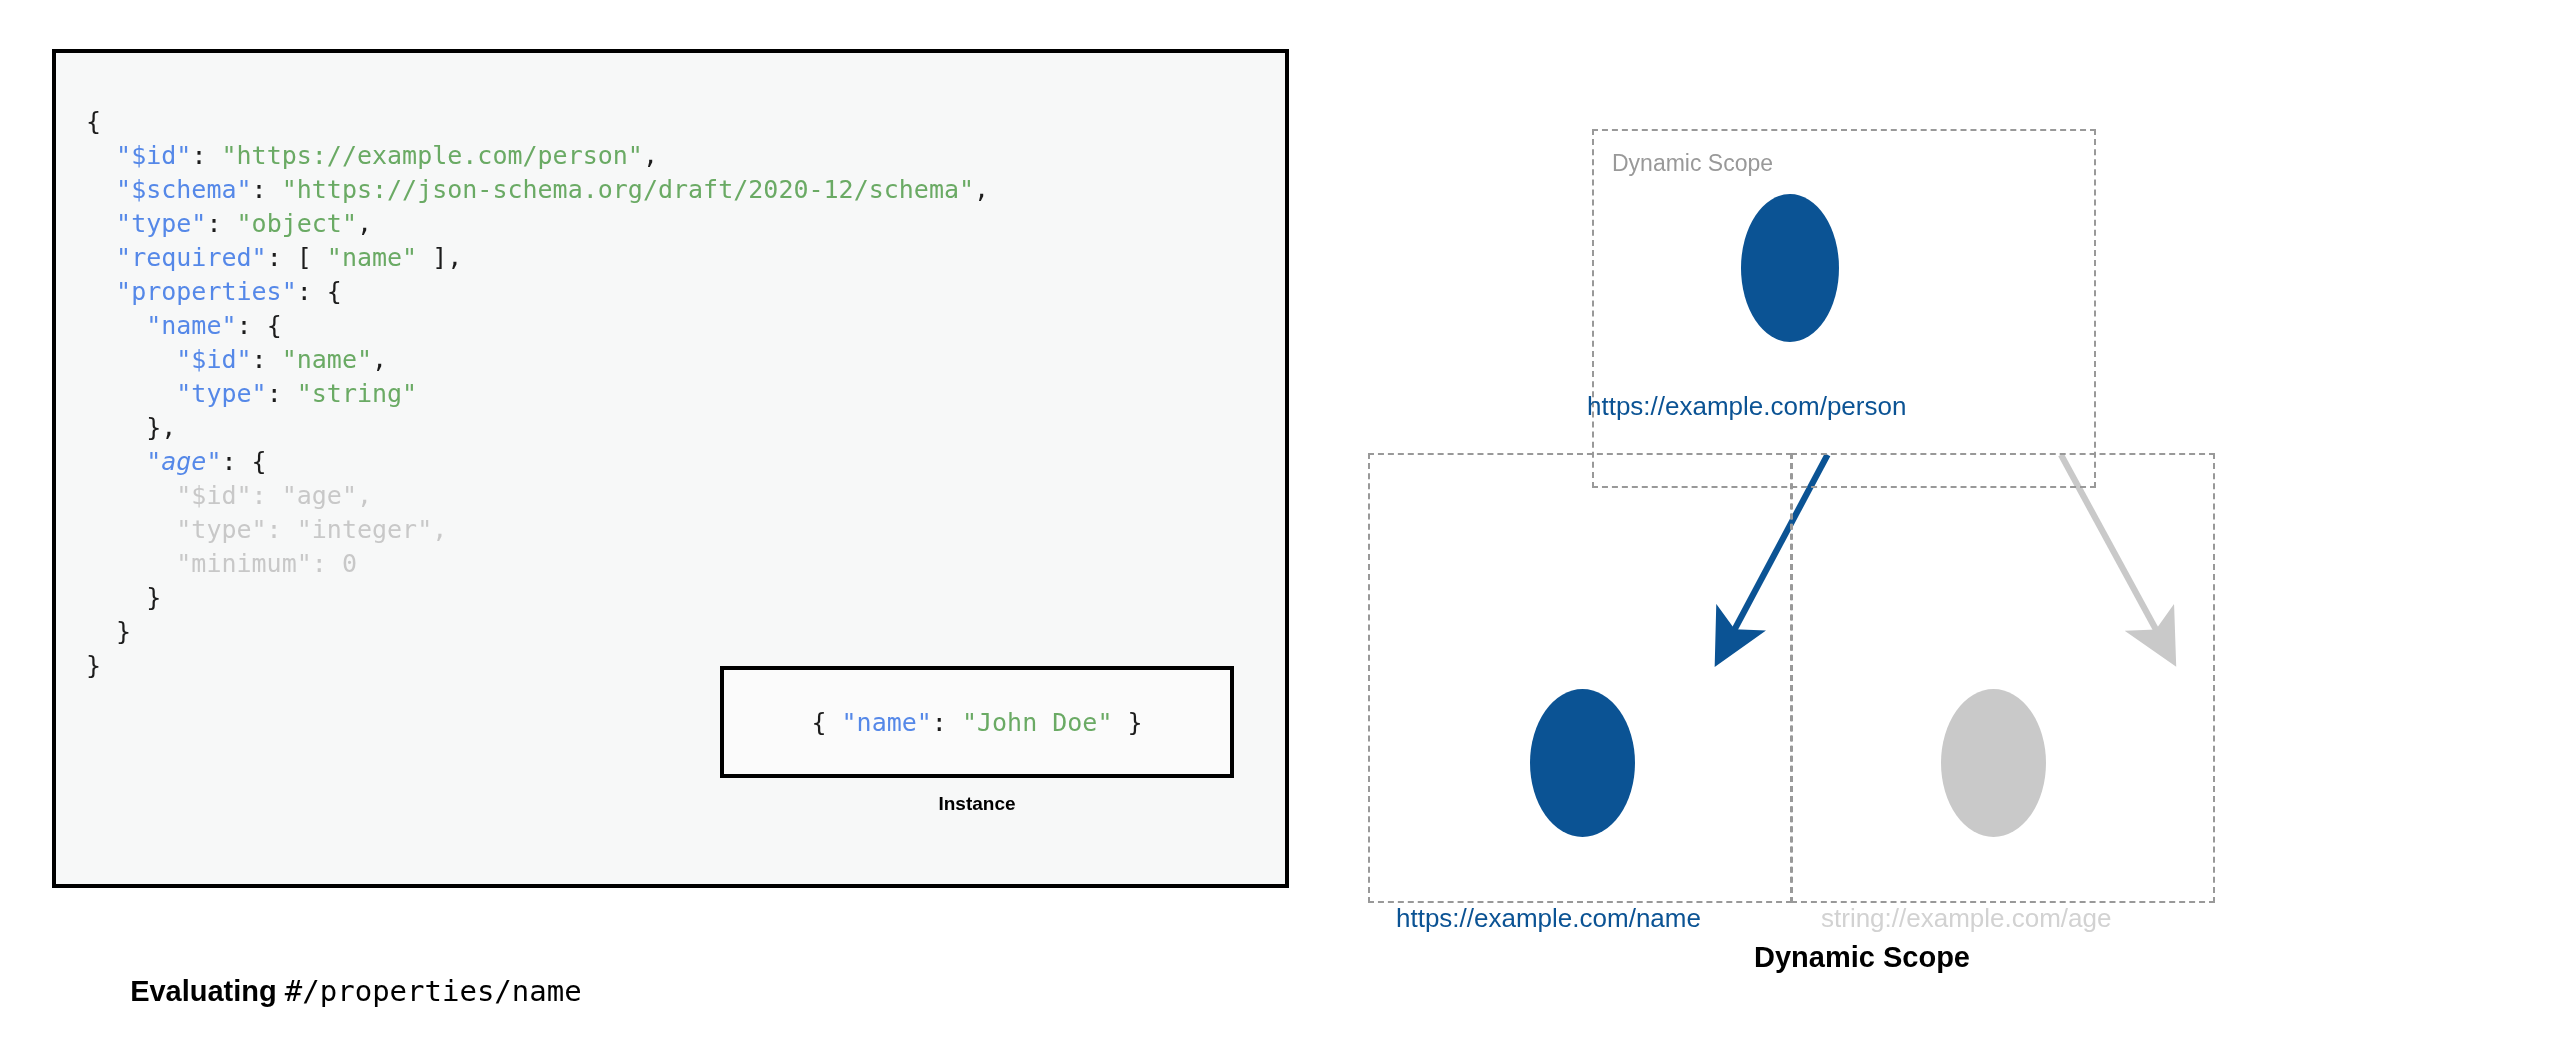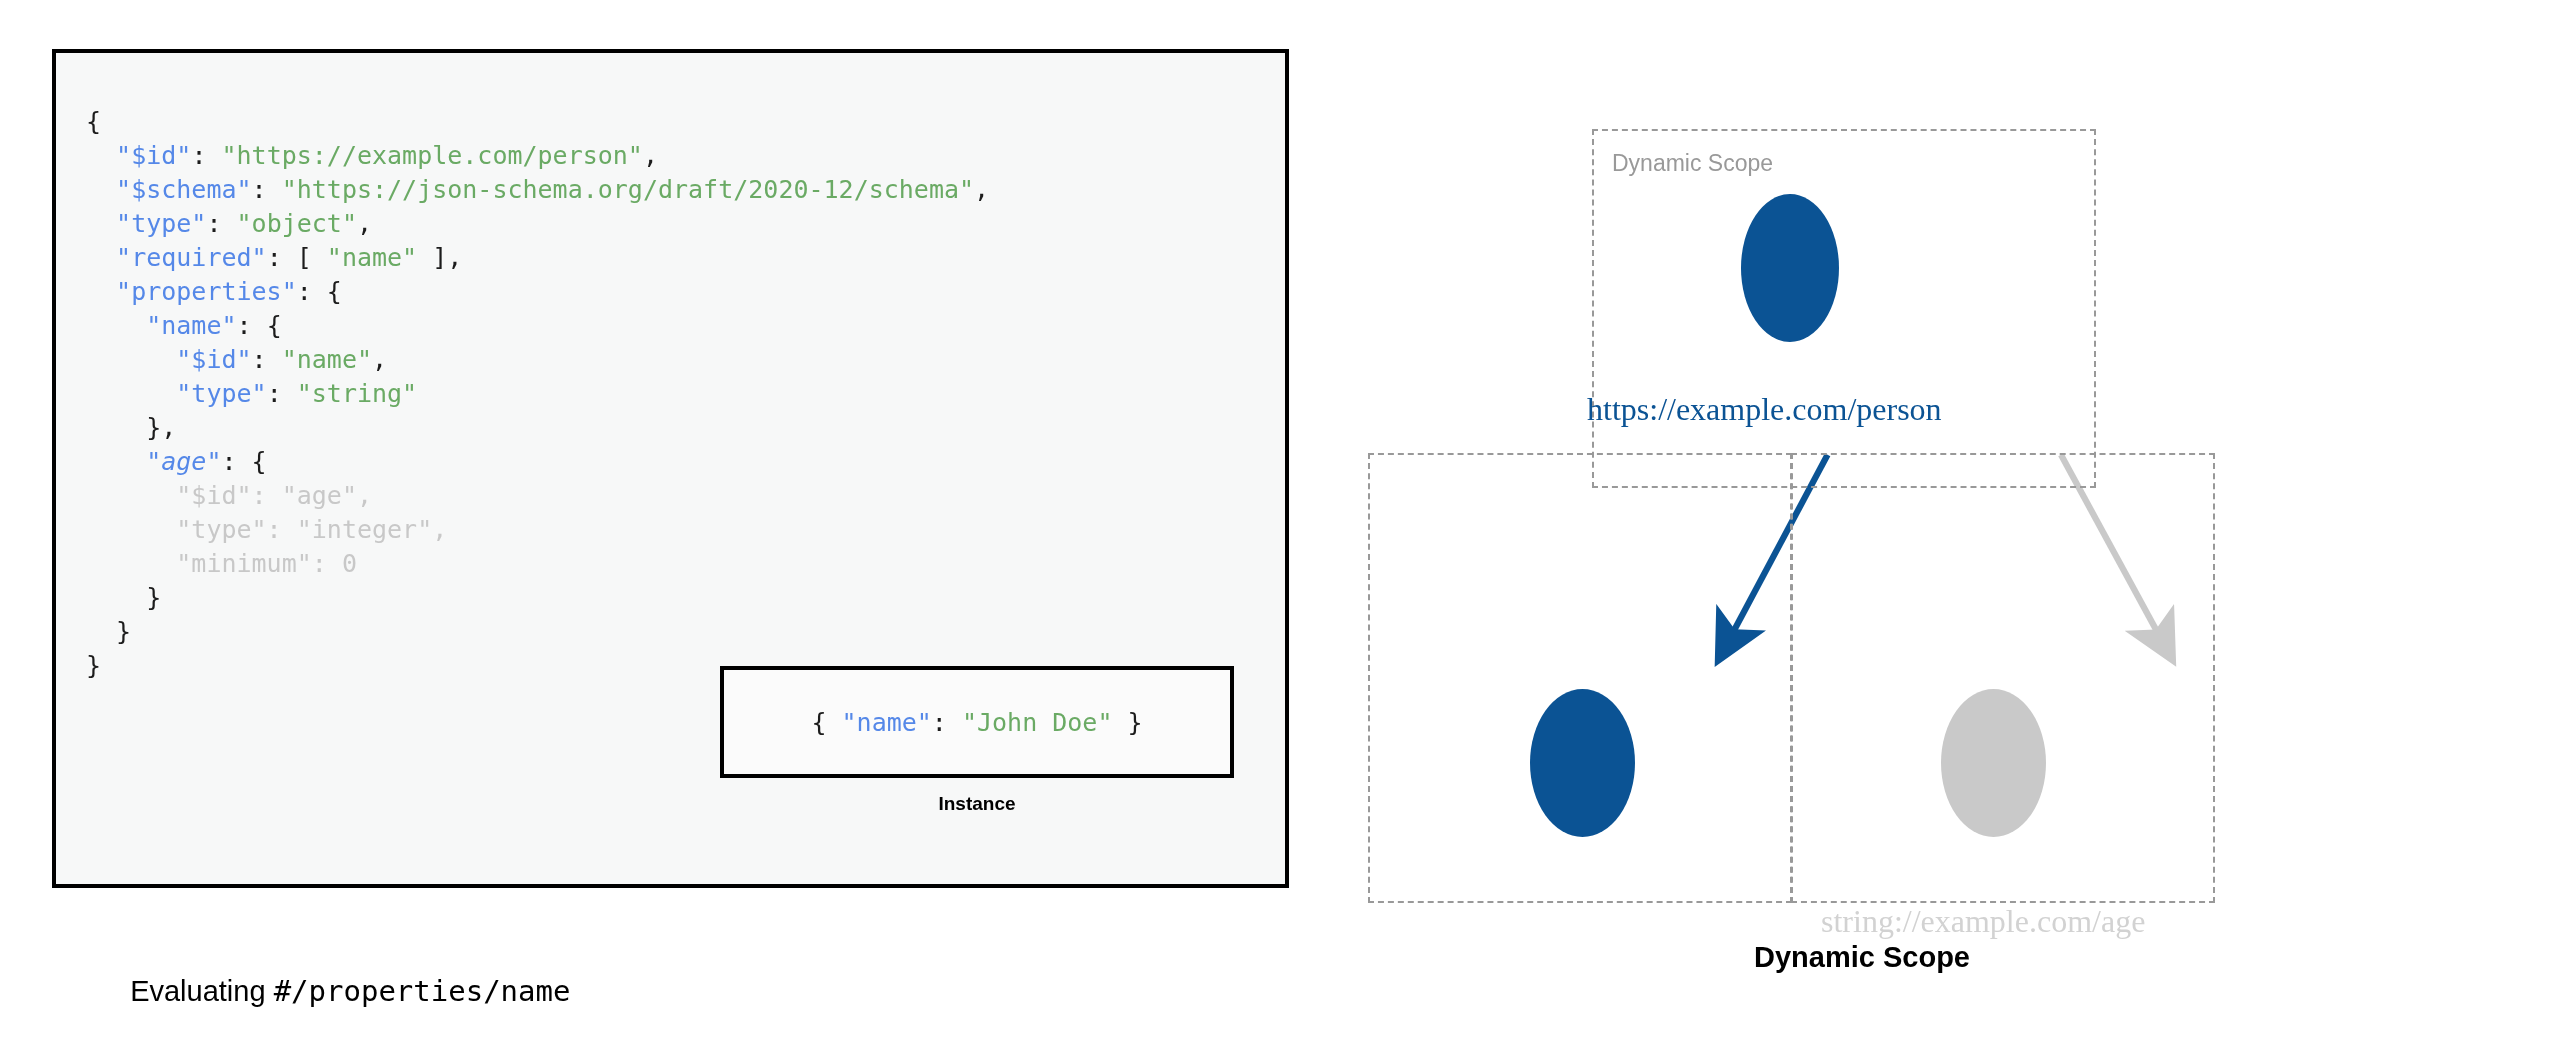--- a/index.html
+++ b/index.html
@@ -75,21 +75,21 @@
 
   #schema-caption {
     position: absolute;
     left: 114px;
     top: 941px;
     font-size: 29px;
     white-space: pre;
     color: #000000;
   }
   #schema-caption .cap-bold {
-    font-weight: normal;
+    font-weight: bold;
     font-family: "Liberation Sans", sans-serif;
   }
   #schema-caption .cap-mono {
     font-family: "DejaVu Sans Mono", "Liberation Mono", monospace;
     font-weight: normal;
   }
 
   
   #scope-diagram {
     position: absolute;
@@ -126,22 +126,22 @@
   }
   .node-blue { background: #0b5394; }
   .node-gray { background: #c9c9c9; }
 
   #circle-person { left: 386px; top: 97px; width: 98px; height: 148px; }
   #circle-name   { left: 175px; top: 592px; width: 105px; height: 148px; }
   #circle-age    { left: 586px; top: 592px; width: 105px; height: 148px; }
 
   .node-label {
     position: absolute;
-    font-family: Liberation Serif, serif;
-    font-size: 32px;
+    font-family: Liberation Sans, sans-serif;
+    font-size: 26px;
     white-space: nowrap;
     text-align: center;
   }
   .label-blue { color: #0b5394; }
   .label-gray { color: #d2d2d2; }
 
   #label-person { left: 232px; top: 294px; }
   #label-name   { left: 41px;  top: 806px; }
   #label-age    { left: 466px; top: 806px; }
 
@@ -206,17 +206,18 @@
   <div class="dash-box" id="box-name"></div>
   <div class="dash-box" id="box-age"></div>
 
   <div class="scope-tag" id="tag-person">Dynamic Scope</div>
 
   <div class="node-circle node-blue" id="circle-person"></div>
   <div class="node-circle node-blue" id="circle-name"></div>
   <div class="node-circle node-gray" id="circle-age"></div>
 
   <div class="node-label label-blue" id="label-person">https://example.com/person</div>
+  <div class="node-label label-blue" id="label-name">https://example.com/name</div>
   <div class="node-label label-gray" id="label-age">string://example.com/age</div>
 </div>
 
 <div id="scope-caption">Dynamic Scope</div>
 
 
 </body></html>

